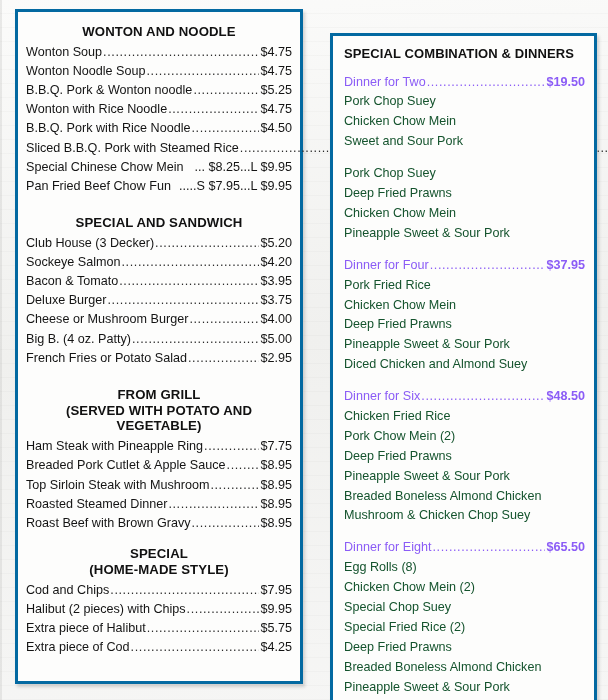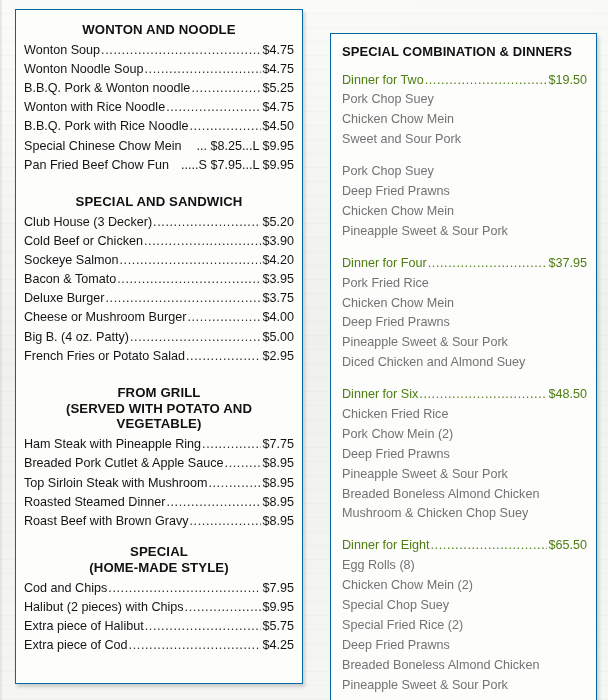--- a/index.html
+++ b/index.html
@@ -23,21 +23,21 @@
     background:
       linear-gradient(90deg, rgba(190,190,188,.30) 0 2px, rgba(0,0,0,0) 2px 100%),
       repeating-linear-gradient(0deg, rgba(150,150,148,.055) 0 1px, rgba(0,0,0,0) 1px 14px),
       linear-gradient(175deg, #fbfbfa 0%, #f0f0ee 48%, #f6f6f5 100%);
     pointer-events: none;
   }
 
   .panel {
     position: absolute;
     background: #fdfdfc;
-    border: 1px solid #0369a1;
+    border: 3px solid #0369a1;
     box-shadow: 2px 3px 3px rgba(120,120,118,.30);
   }
 
   #left-panel  { left: 15px;  top: 9px;  width: 288px; height: 675px; padding: 8px 8px 0 8px; }
   #right-panel { left: 330px; top: 33px; width: 267px; height: 698px; padding: 10px 9px 0 11px; }
 
   .section-head {
     text-align: center;
     font-weight: bold;
     font-size: 13.2px;
@@ -83,38 +83,38 @@
   #right-panel .section-head {
     text-align: left;
     font-size: 13px;
     margin-bottom: 11px;
   }
   .dinner { margin-bottom: 12px; }
   .dinner-title {
     display: flex;
     align-items: flex-start;
     font-size: 12.6px;
-    color: #4d7c0f;
+    color: #8b5cf6;
     line-height: 1.58;
     white-space: nowrap;
   }
   .dinner-title .nm { flex: 0 0 auto; }
   .dinner-title .dots {
     flex: 1 1 auto;
     overflow: hidden;
     margin: 0 1px;
     letter-spacing: .6px;
   }
   .dinner-title .dots::before {
     content: "......................................................................................";
   }
-  .dinner-title .pr { flex: 0 0 auto; font-weight: 400; }
+  .dinner-title .pr { flex: 0 0 auto; font-weight: 700; }
   .dinner-item {
     font-size: 12.6px;
-    color: #737373;
+    color: #14532d;
     line-height: 1.58;
     white-space: nowrap;
   }
 </style>
 </head>
 <body>
 
 <div class="page-noise"></div>
 
 <div class="panel" id="left-panel">
@@ -138,43 +138,42 @@
       <div class="row">
         <span class="nm">Wonton with Rice Noodle</span>
         <span class="dots"></span>
         <span class="pr">$4.75</span>
       </div>
       <div class="row">
         <span class="nm">B.B.Q. Pork with Rice Noodle</span>
         <span class="dots"></span>
         <span class="pr">$4.50</span>
       </div>
+      <div class="row">
+        <span class="nm">Sliced B.B.Q. Pork with Steamed Rice</span>
+        <span class="dots" style="flex: 0 0 auto;">..</span>
+      </div>
       <div class="row inline-price">
         <span class="nm">Special Chinese Chow Mein</span>
         <span class="dots"></span>
         <span class="pr">... $8.25...L $9.95</span>
       </div>
       <div class="row inline-price">
         <span class="nm">Pan Fried Beef Chow Fun</span>
         <span class="dots"></span>
         <span class="pr">.....S $7.95...L $9.95</span>
       </div>
     </div>
     <div class="spacer"></div>
     <div class="section">
       <div class="section-head">SPECIAL AND SANDWICH</div>
       <div class="row">
         <span class="nm">Club House (3 Decker)</span>
         <span class="dots"></span>
         <span class="pr">$5.20</span>
-      </div>
-      <div class="row">
-        <span class="nm">Cold Beef or Chicken</span>
-        <span class="dots"></span>
-        <span class="pr">$3.90</span>
       </div>
       <div class="row">
         <span class="nm">Sockeye Salmon</span>
         <span class="dots"></span>
         <span class="pr">$4.20</span>
       </div>
       <div class="row">
         <span class="nm">Bacon &amp; Tomato</span>
         <span class="dots"></span>
         <span class="pr">$3.95</span>

